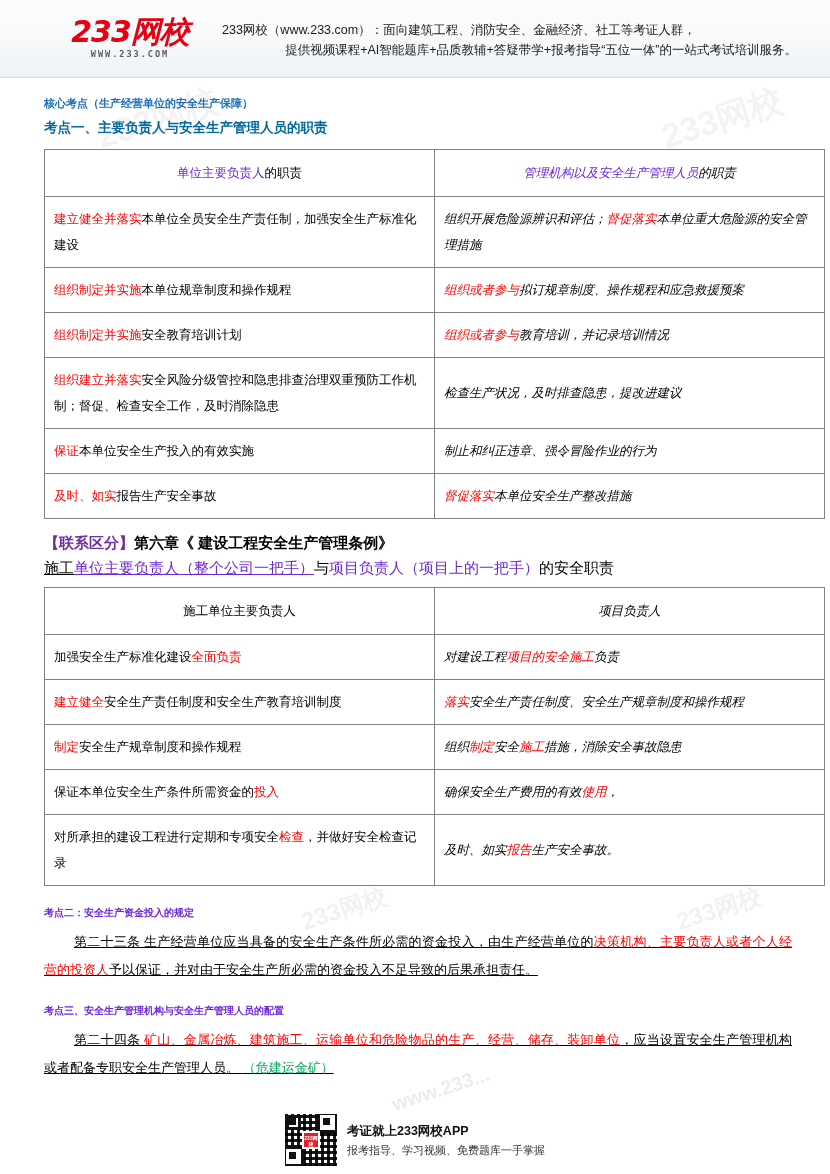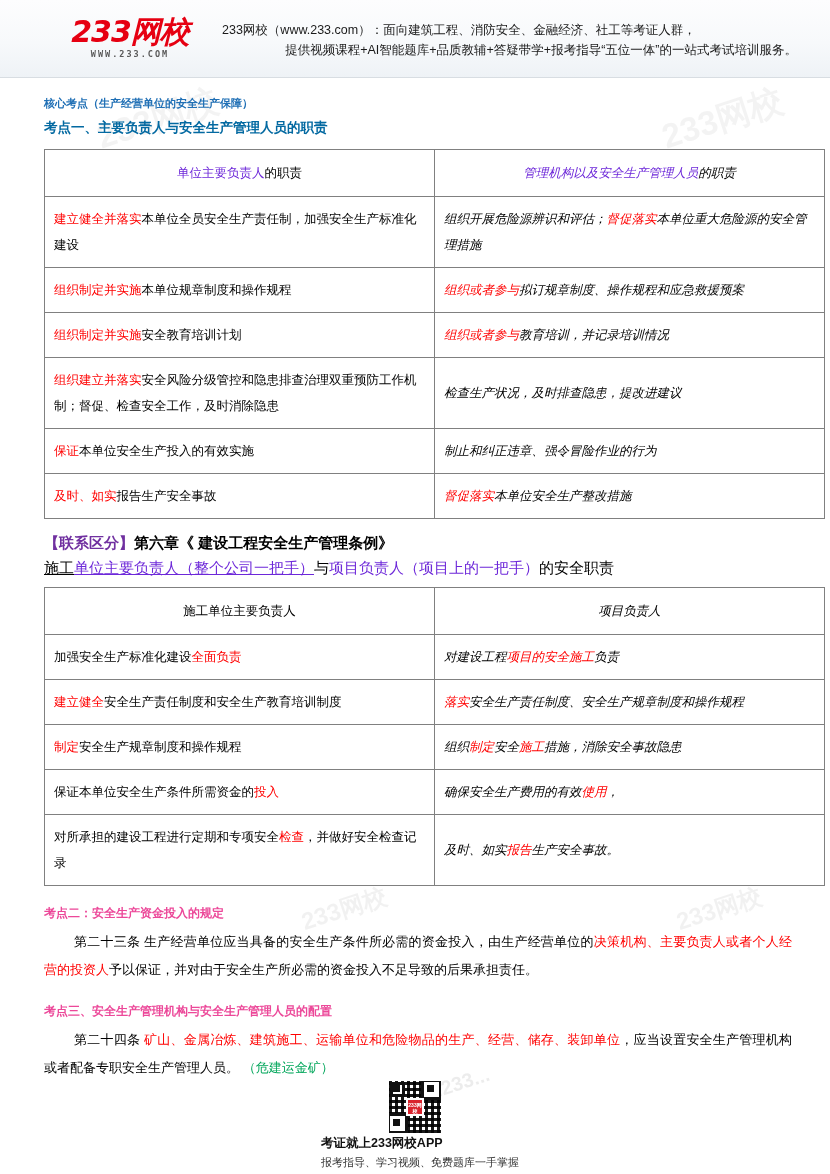--- a/index.html
+++ b/index.html
@@ -67,21 +67,21 @@
     font-size:11px;font-weight:bold;color:#1f6fb5;
     line-height:22px;
   }
   h3.kaodian{
     margin:3px 0 10px 4px;
     font-size:13.5px;font-weight:bold;color:#0369a1;
     line-height:22px;
   }
   h3.kaodian2{
     margin:0 0 2px 4px;
-    font-size:12px;font-weight:bold;color:#ec4899;line-height:22px;
+    font-size:10px;font-weight:bold;color:#6d28d9;line-height:22px;
   }
 
   
   table.kb{
     border-collapse:collapse;
     width:746px;
     margin:0 0 0 4px;
     table-layout:fixed;
   }
   table.kb td{
@@ -111,29 +111,30 @@
   .link-line{font-size:15px;line-height:25px;}
   .link-line.l1{font-weight:bold;}
   .link-line.l2{font-weight:normal;}
 
   
   .para{
     margin:4px 0 0 4px;
     font-size:13px;line-height:28px;
     text-align:justify;
     width:748px;
+    text-decoration:underline;
   }
   .para .indent{padding-left:30px;}
 
   .sec-gap{height:16px;}
 
   
   .footer{
-    position:absolute;left:0;right:0;bottom:2px;
-    display:flex;justify-content:center;align-items:center;flex-direction:column;
+    position:absolute;left:0;right:0;bottom:8px;
+    display:flex;justify-content:center;align-items:center;
   }
   .qr{
     width:52px;height:52px;
     position:relative;
     background:
       
       repeating-linear-gradient(0deg,#1a1a1a 0 3px,transparent 3px 6px),
       repeating-linear-gradient(90deg,#1a1a1a 0 3px,transparent 3px 6px);
     background-color:#fff;
     background-blend-mode:multiply;

